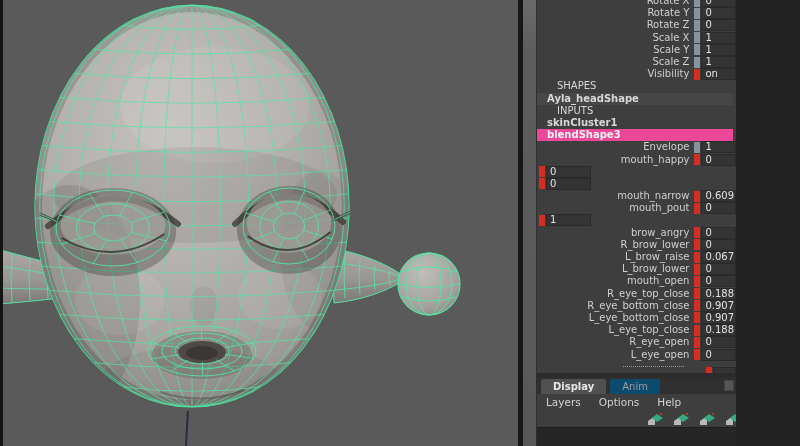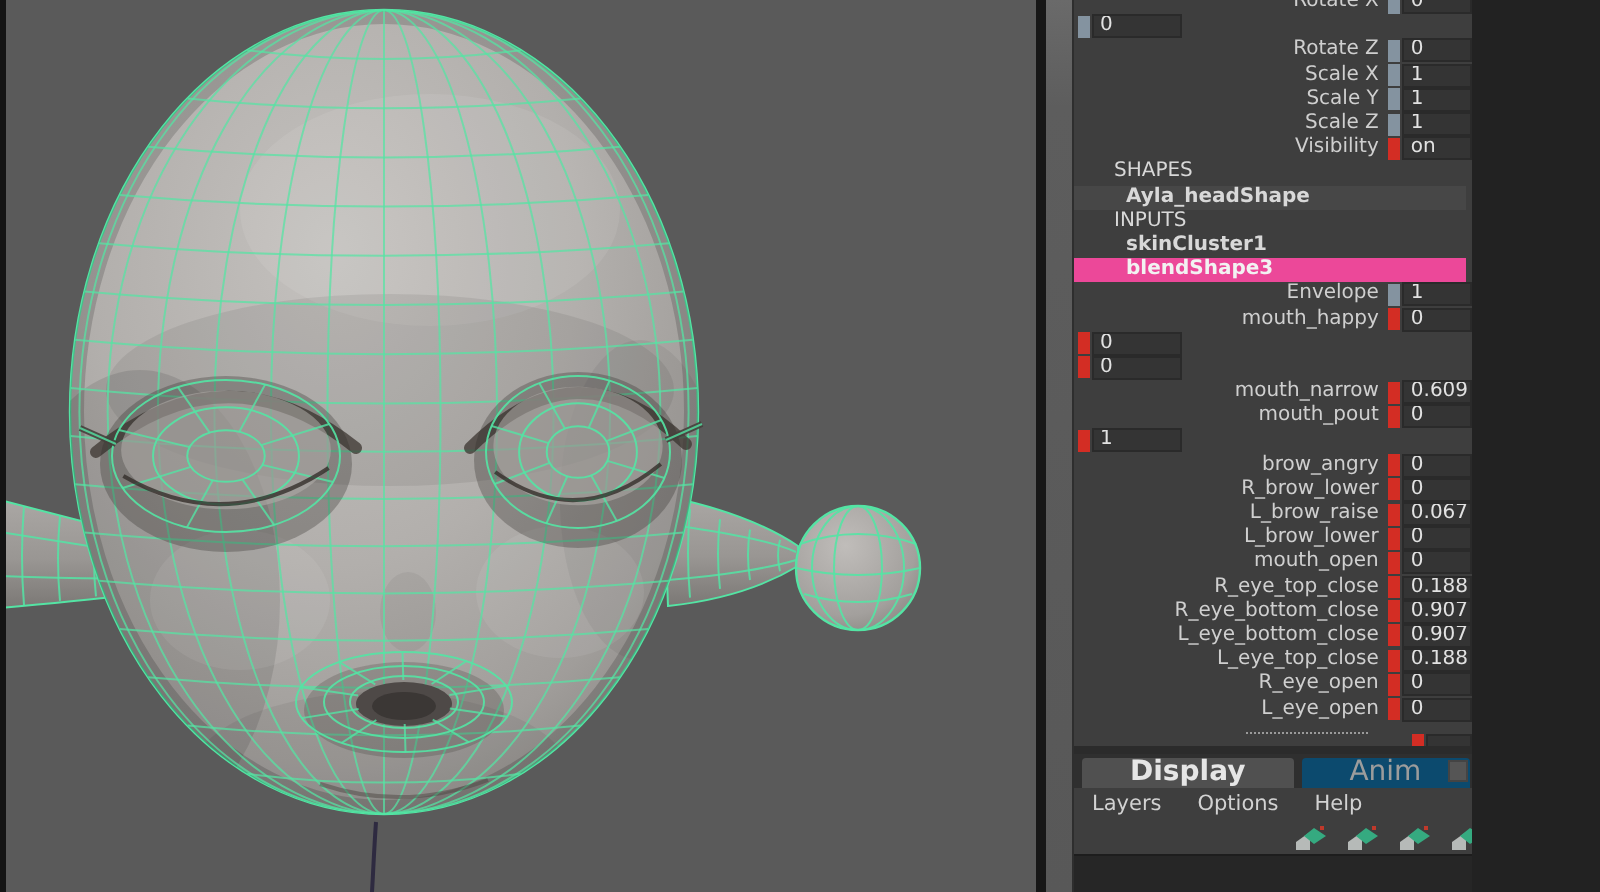--- a/index.html
+++ b/index.html
@@ -18,30 +18,30 @@
            color:#cfcfcf;white-space:nowrap;overflow:hidden;}
   .cbbar{width:6px;height:11px;margin-left:2px;flex:0 0 auto;}
   .bar-blue{background:#8493a0;}
   .bar-red{background:#d32d24;}
   .cbfield{width:40px;height:10px;margin-left:1px;background:#343434;border:1px solid #2a2a2a;
            font-size:10px;line-height:10px;color:#e2e2e2;padding-left:3px;white-space:nowrap;
            overflow:hidden;}
   .cbheader{height:12.2px;font-size:10px;font-weight:normal;color:#d8d8d8;line-height:12.2px;
             padding-left:20px;}
   .cbnode{height:12.2px;font-size:10px;font-weight:bold;color:#d8d8d8;line-height:12.2px;
-          padding-left:26px;margin-right:3px;}
+          padding-left:10px;margin-right:3px;}
   .node-subtle{background:#474747;}
   .node-selected{background:#ec4899;color:#f2f2f2;}
   .partialrow{display:flex;align-items:flex-start;height:12.2px;}
   .dotline{width:140px;margin-left:86px;border-top:1px dotted #9a9a9a;margin-top:5px;}
   .partialrow .cbbar{margin-top:6px;margin-left:22px;}
   .partialrow .cbfield{margin-top:6px;}
   .gapband{height:4px;background:#2b2b2b;}
   .tabrow{height:17px;background:#2f2f2f;display:flex;align-items:flex-end;position:relative;}
-  .tab{height:15px;line-height:15px;padding:0 24px;font-size:14px;border-radius:2px 2px 0 0;
+  .tab{height:15px;line-height:15px;padding:0 12px;font-size:10px;border-radius:2px 2px 0 0;
        margin-left:4px;}
   .tab-active{background:#505050;color:#e6e6e6;font-weight:bold;}
   .tab-idle{background:#0c4a6e;color:#9c9c9c;}
   .tabscroll{position:absolute;right:2px;bottom:3px;width:8px;height:9px;background:#555;
              border:1px solid #444;}
   .menurow{height:17px;background:#3e3e3e;display:flex;align-items:center;}
   .menuitem{font-size:10.5px;color:#d2d2d2;padding:4px 9px;line-height:17px;}
   .iconrow{height:16px;background:#3e3e3e;display:flex;justify-content:flex-end;
            align-items:center;gap:8px;overflow:visible;}
   .licon{width:18px;height:13px;flex:0 0 auto;}
@@ -207,20 +207,21 @@
 
   <div class="rightpanel">
     <div class="channelbox">
       <div class="rows" id="cbrows">
           <div class="cbrow">
             <span class="cblabel">Rotate X</span>
             <span class="cbbar bar-blue"></span>
             <span class="cbfield">0</span>
           </div>
           <div class="cbrow">
+            <span class="cblabel">Rotate Y</span>
             <span class="cbbar bar-blue"></span>
             <span class="cbfield">0</span>
           </div>
           <div class="cbrow">
             <span class="cblabel">Rotate Z</span>
             <span class="cbbar bar-blue"></span>
             <span class="cbfield">0</span>
           </div>
           <div class="cbrow">
             <span class="cblabel">Scale X</span>

